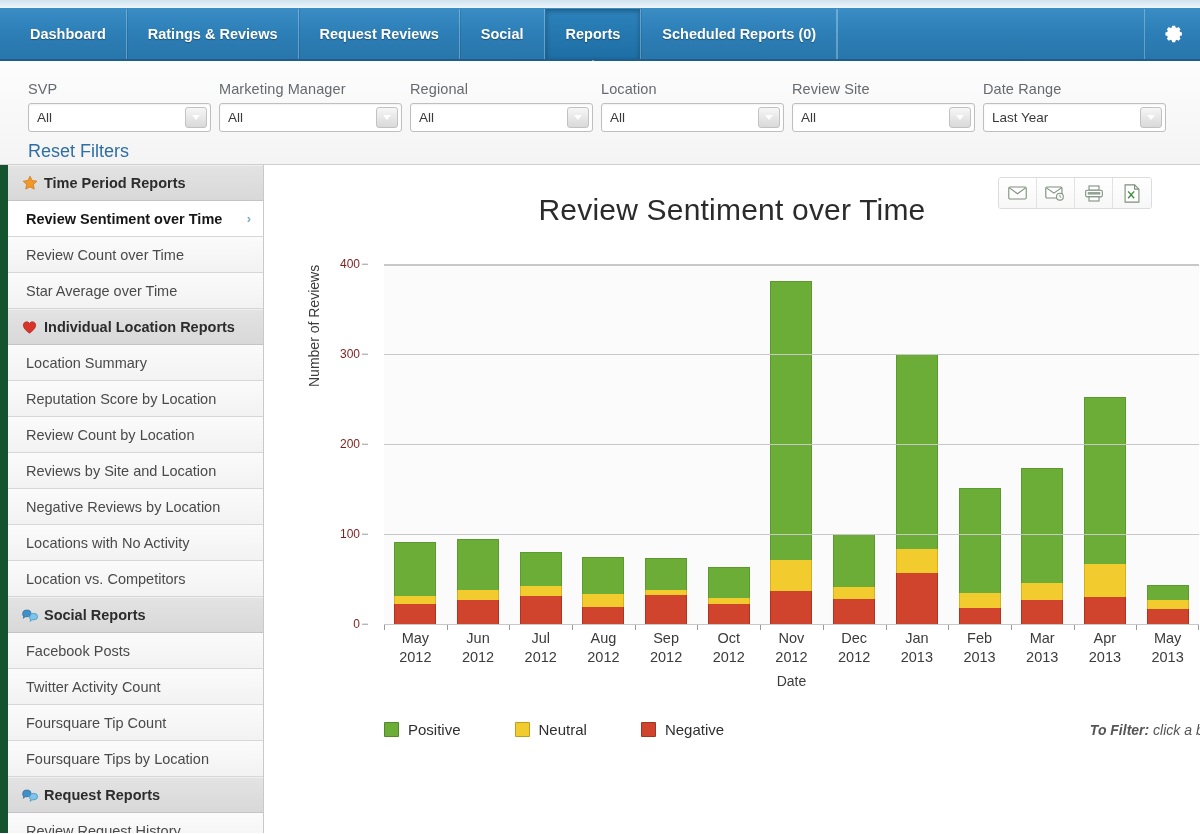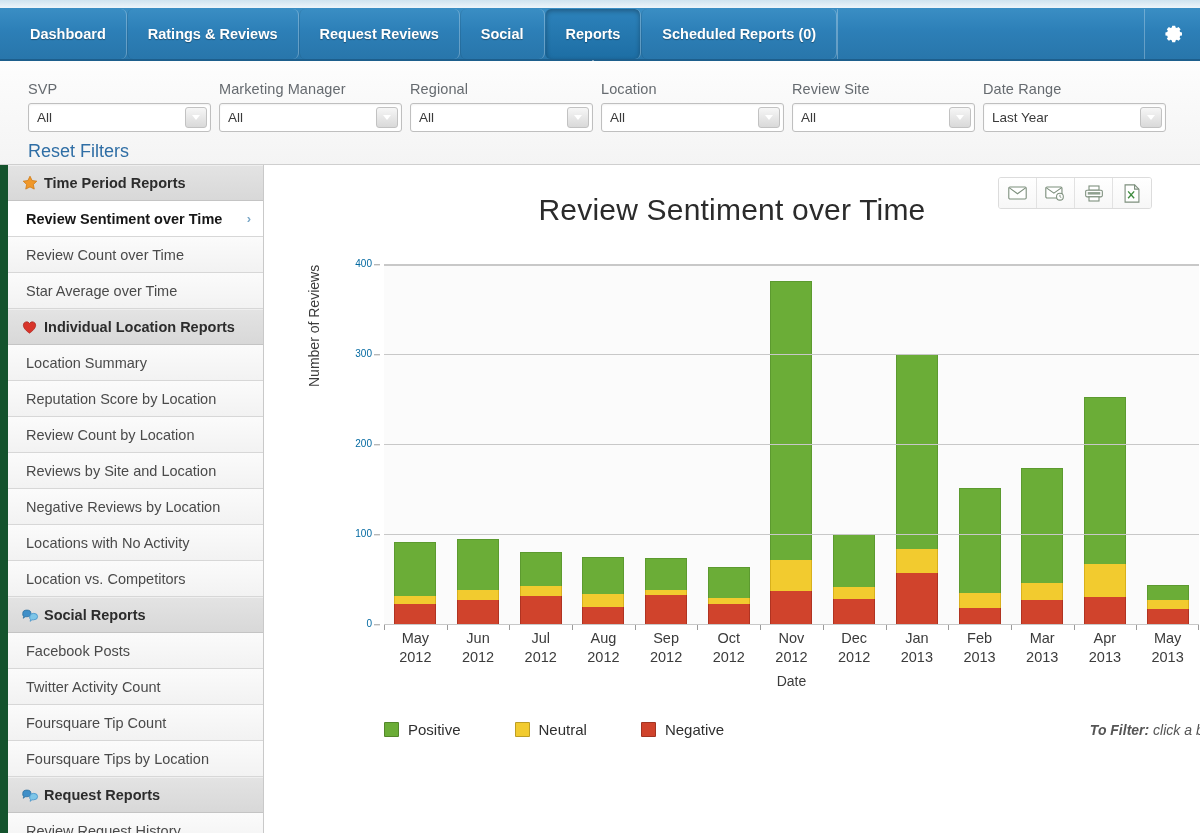--- a/index.html
+++ b/index.html
@@ -31,21 +31,20 @@
     padding: 0 20px;
     display: flex; align-items: center; justify-content: center;
     color: #ffffff;
     font-size: 14.5px;
     font-weight: bold;
     text-shadow: 0 1px 1px rgba(0,0,0,.35);
     border-right: 1px solid rgba(255,255,255,.28);
     border-left: 1px solid rgba(0,0,0,.10);
     cursor: pointer;
     white-space: nowrap;
-    border-radius: 6px;
   }
   .nav-tab:first-child { border-left: none; border-top-left-radius:4px; }
   .nav-tab.active {
     background: linear-gradient(to bottom, #2d82bb 0%, #1d6ea4 100%);
     box-shadow: inset 0 2px 5px rgba(0,0,0,.30);
   }
   .nav-tab.active:after {
     content:"";
     position: absolute;
     bottom: -10px; left: 50%; margin-left: -8px;
@@ -207,24 +206,24 @@
     background: #fbfbfb;
     border-top: 1px solid #c8c8c8;
   }
   .gridline {
     position:absolute; left:0; right:0;
     height: 1px; background: #c8c8c8;
   }
   .ytick {
     position:absolute;
     right: 100%;
-    margin-right: 12px;
+    margin-right: 24px;
     transform: translateY(-52%);
-    font-size: 10px;
-    color: #0369a1;
+    font-size: 12px;
+    color: #7f1d1d;
     white-space: nowrap;
   }
   .ytick:before {
     content:"";
     position:absolute; right:-8px; top: 50%;
     width: 6px; height:1px; background:#9b9b9b;
   }
   .bars {
     position:absolute; left:0; right:0; bottom:0; top:0;
     display:flex; align-items:flex-end;

